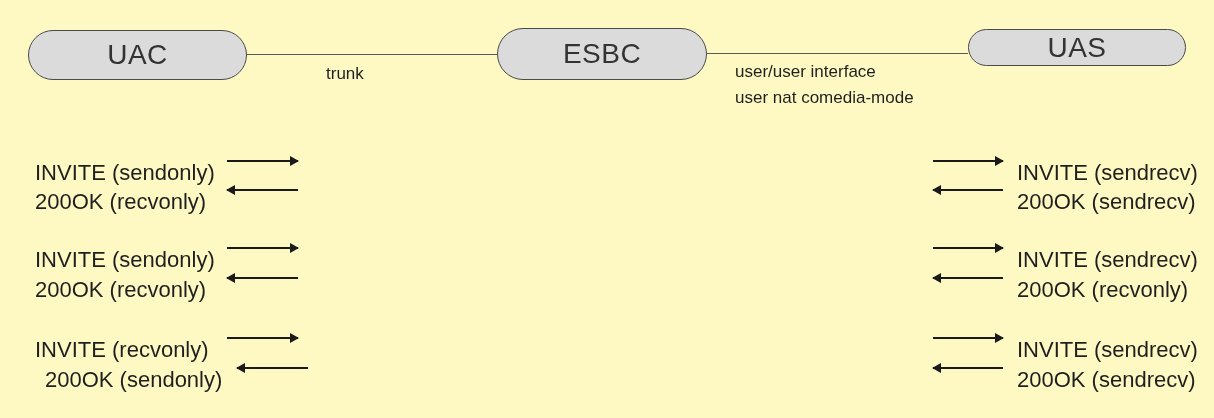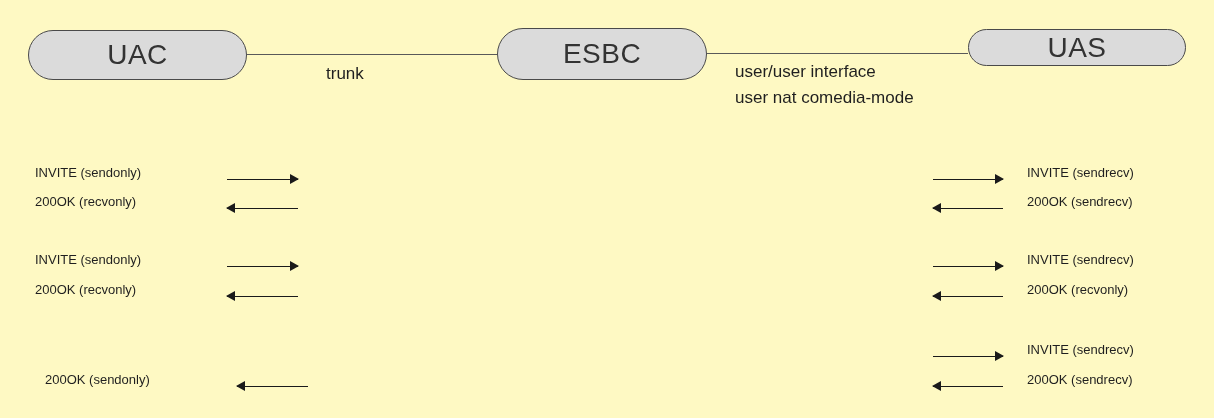--- a/index.html
+++ b/index.html
@@ -39,35 +39,35 @@
     font-size: 17px;
     color: #1f1f1f;
     white-space: nowrap;
   }
   .link-label.two-line { line-height: 26px; }
   
   .row {
     position: absolute;
     height: 20px;
     display: flex;
-    align-items: flex-end;
-    font-size: 13px;
+    align-items: flex-start;
+    font-size: 22px;
     white-space: nowrap;
   }
   .row-l {
     left: 35px;
     width: 263px;
     justify-content: space-between;
   }
   .row-r {
     left: 933px;
     width: 256px;
     justify-content: flex-start;
   }
-  .row-r .lbl { margin-left: 24px; }
+  .row-r .lbl { margin-left: 14px; }
   .lbl { color: #1f1f1f; }
   
   .arrow {
     position: relative;
     display: inline-block;
     width: 71px;
     height: 1.5px;
     background: #1a1a1a;
     flex: 0 0 auto;
   }
@@ -126,20 +126,24 @@
     <span class="arrow left"></span>
   </div>
   <div class="row row-l" style="top:247px;">
     <span class="lbl">INVITE (sendonly)</span>
     <span class="arrow right"></span>
   </div>
   <div class="row row-l" style="top:277px;">
     <span class="lbl">200OK (recvonly)</span>
     <span class="arrow left"></span>
   </div>
+  <div class="row row-l" style="top:337px;">
+    <span class="lbl">INVITE (recvonly)</span>
+    <span class="arrow right"></span>
+  </div>
   <div class="row row-l" style="top:367px;margin-left:10px;">
     <span class="lbl">200OK (sendonly)</span>
     <span class="arrow left"></span>
   </div>
 
   <div class="row row-r" style="top:160px;">
     <span class="arrow right"></span>
     <span class="lbl">INVITE (sendrecv)</span>
   </div>
   <div class="row row-r" style="top:189px;">

